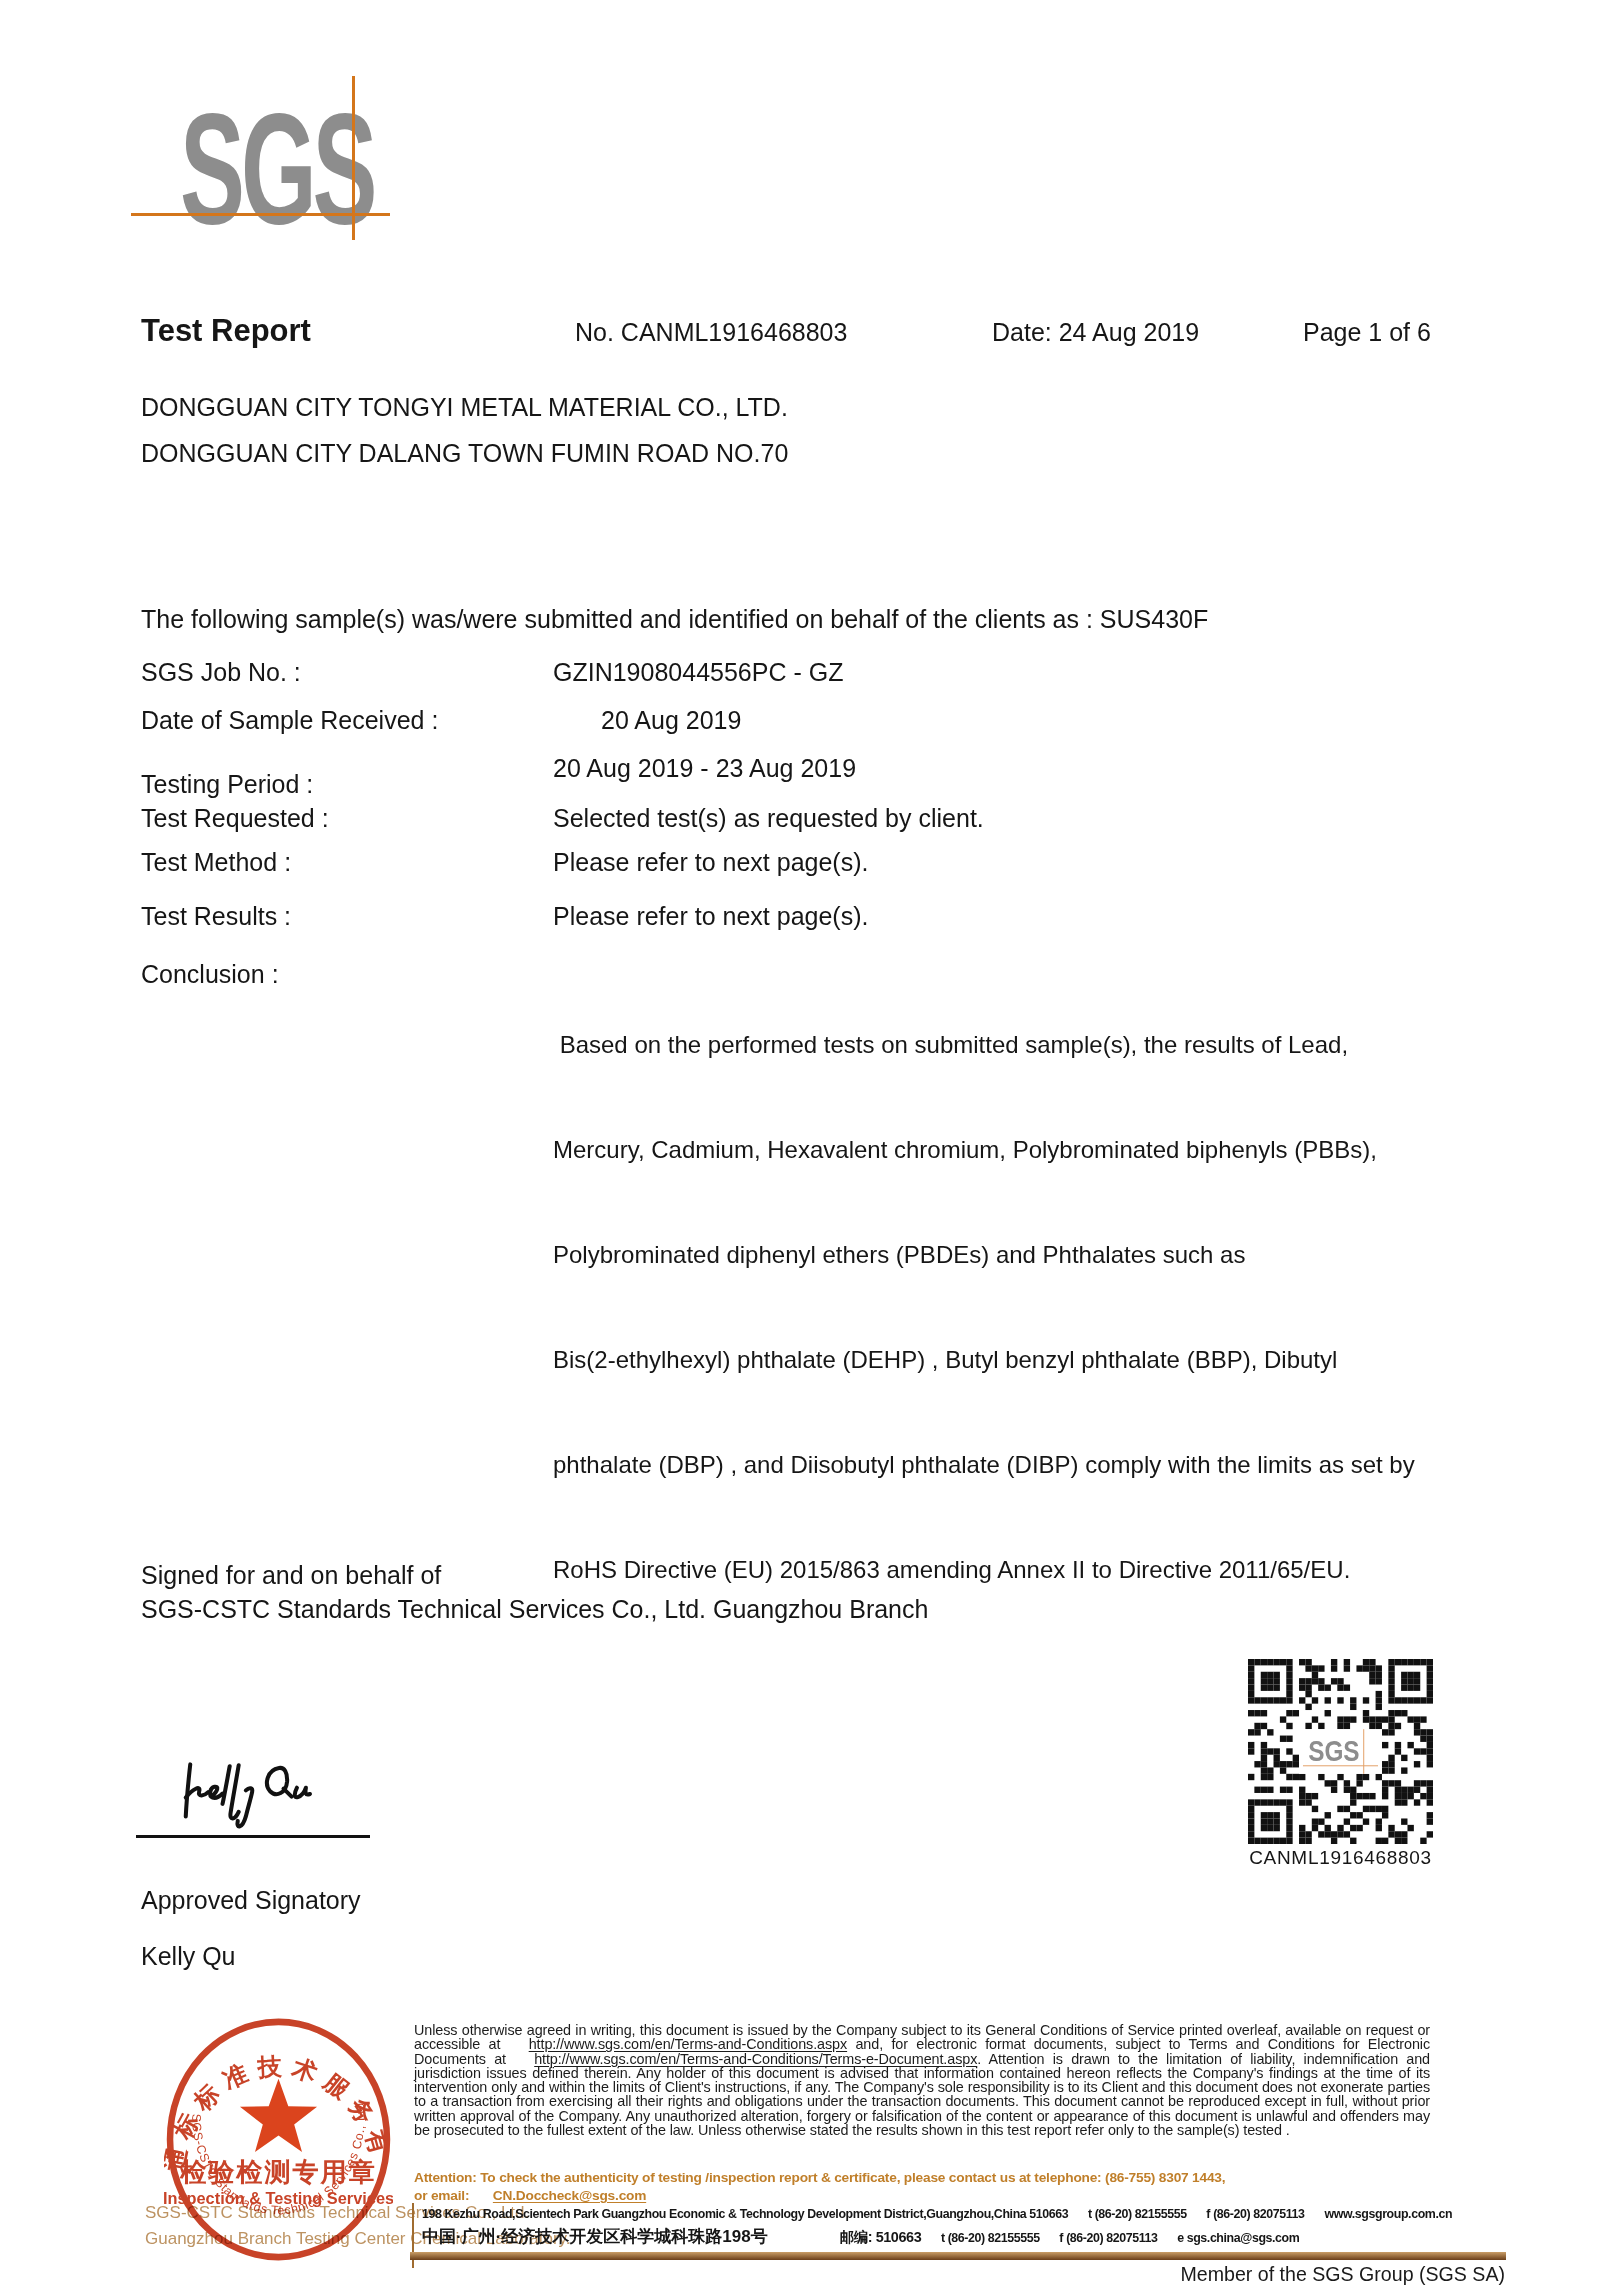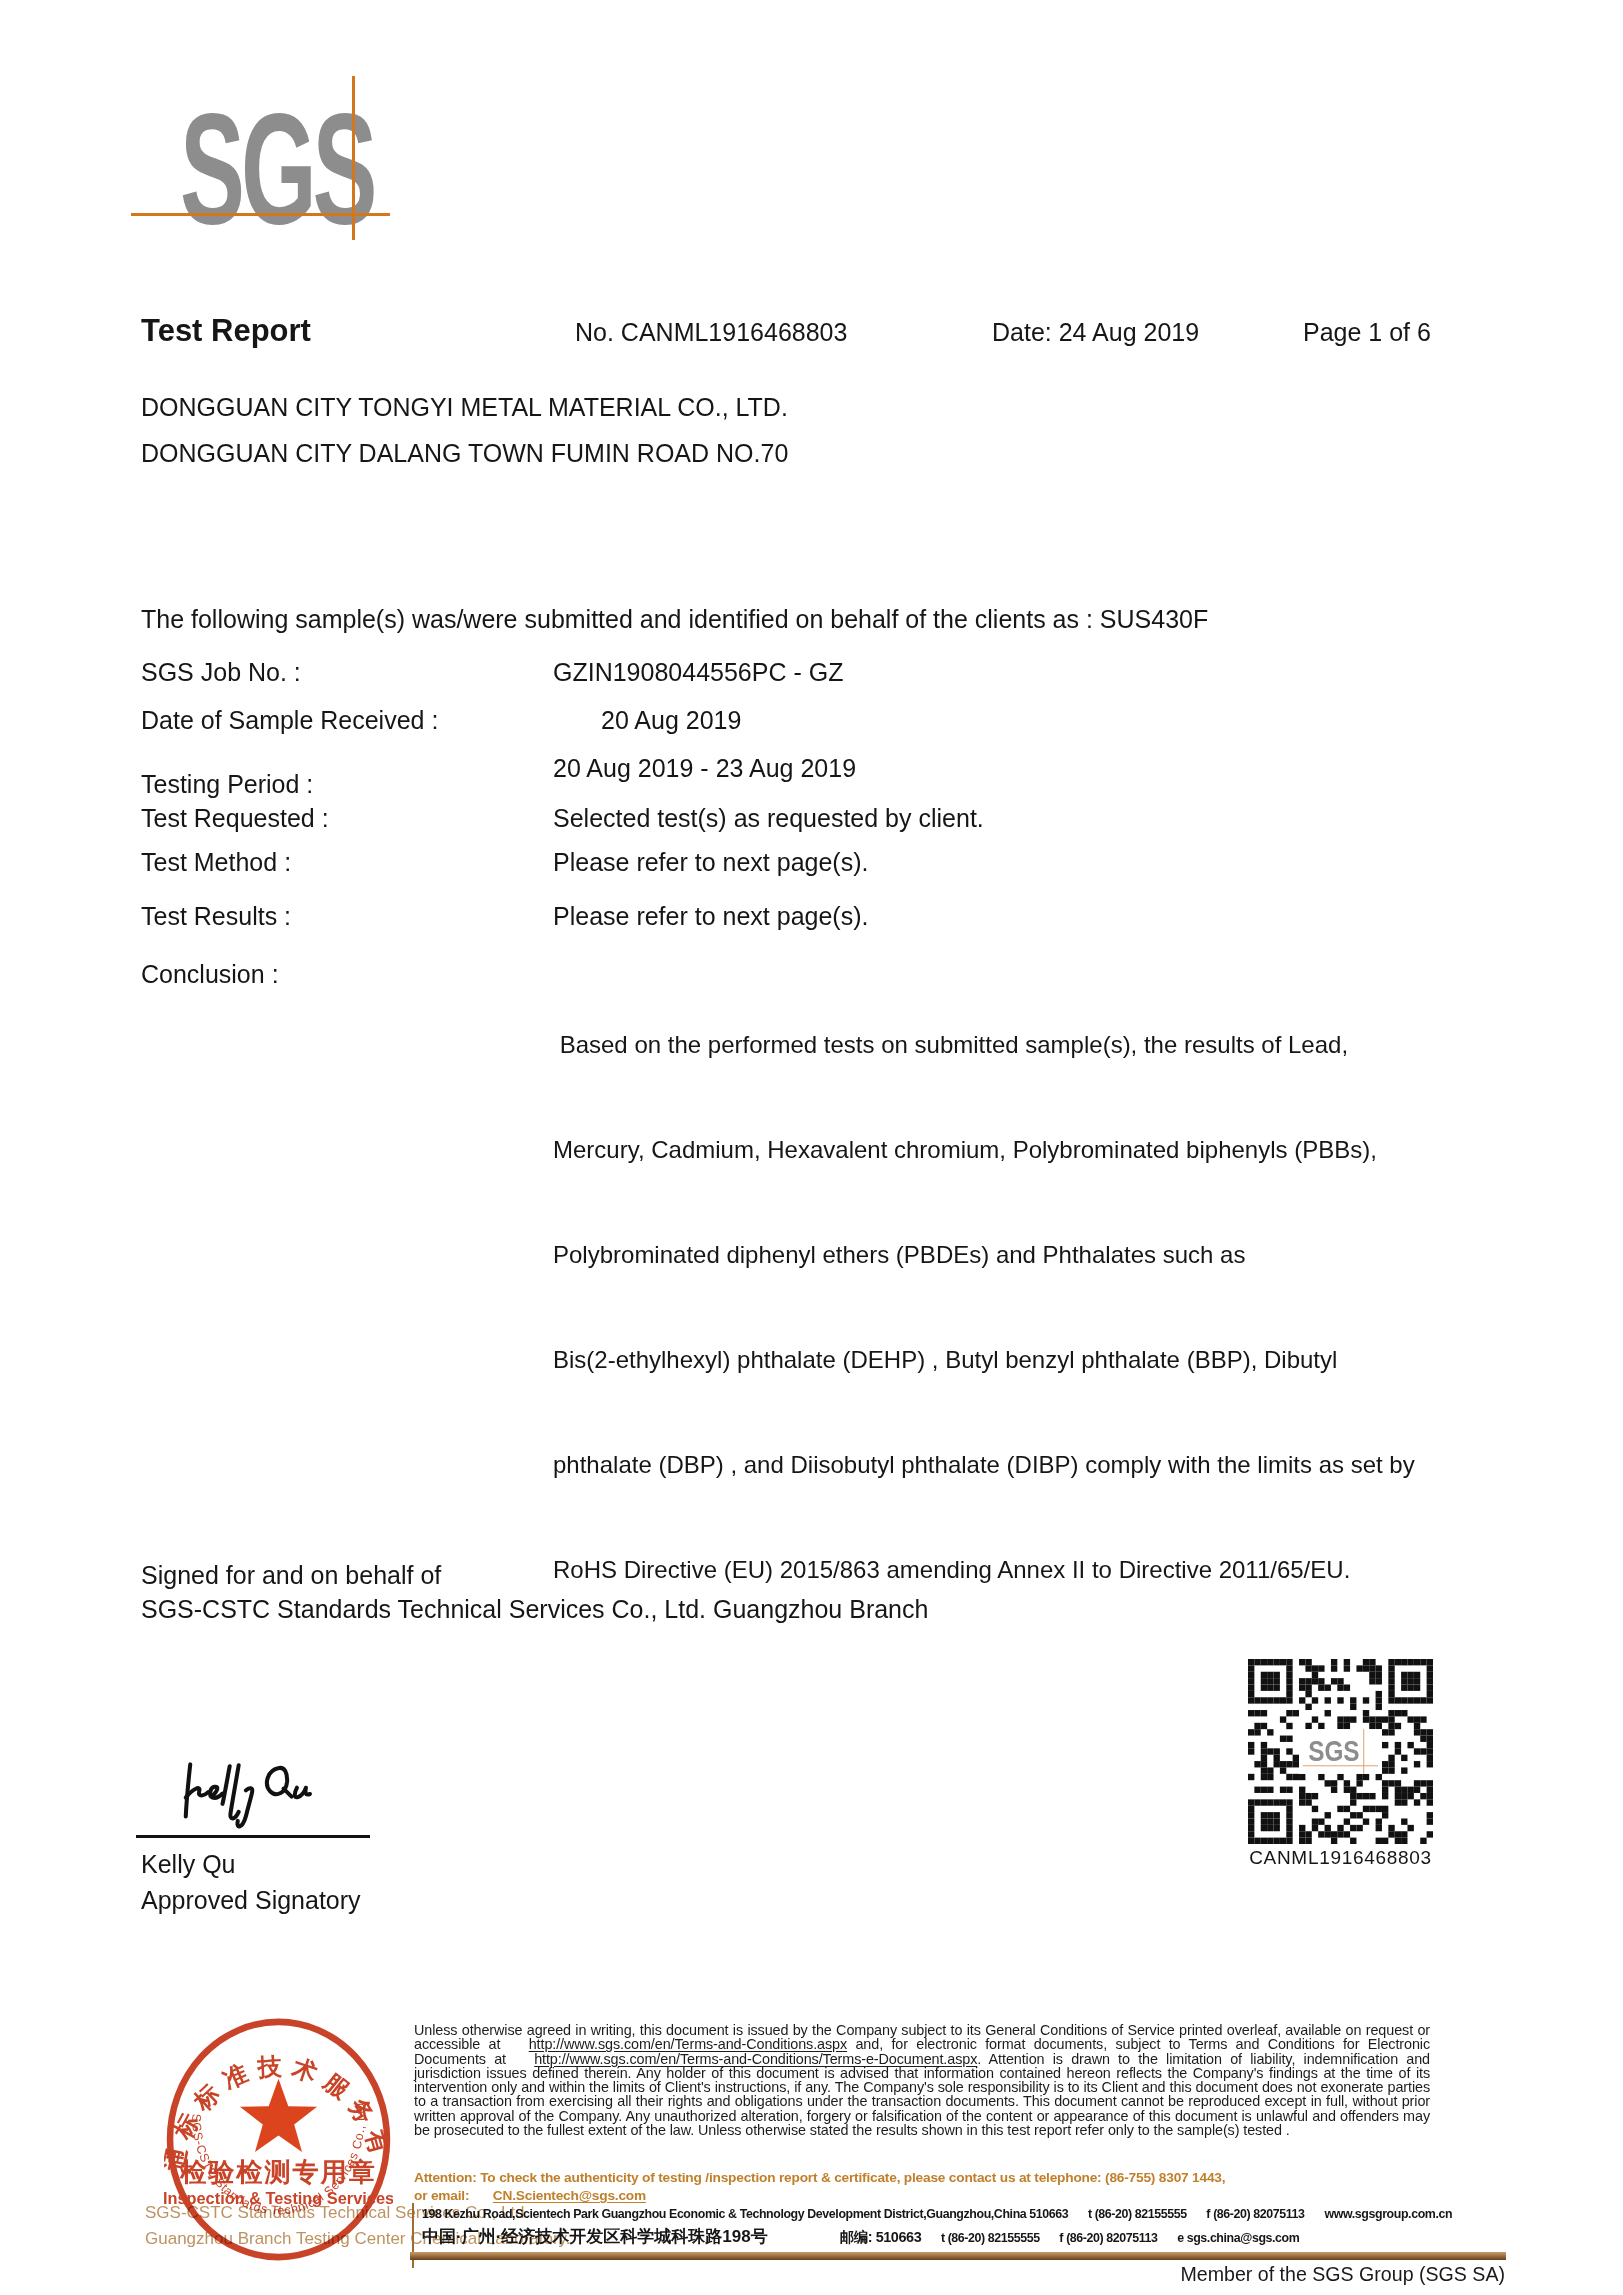--- a/index.html
+++ b/index.html
@@ -106,21 +106,21 @@
     <path d="M84 104 C96 92 98 82 88 84 C78 86 74 104 84 108 C92 111 100 105 106 99"></path>
     <path d="M122 38 C116 70 110 104 106 122"></path>
     <path d="M142 36 C136 72 128 116 124 142 C121 160 134 158 142 140"></path>
     <path d="M158 92 C166 84 174 86 172 96 C169 110 164 126 158 150 C150 178 136 178 140 160"></path>
     <path d="M232 42 C206 46 198 78 212 94 C226 108 248 98 250 72 C251 52 244 40 232 42"></path>
     <path d="M242 88 L260 106"></path>
     <path d="M272 86 C266 98 264 110 274 107 C284 104 290 92 292 86 C290 96 290 104 301 100"></path>
   </g>
 </svg>
 <div class="abs sig-line"></div>
-<div class="abs body-text label-col" style="top:1850px;">Kelly Qu</div>
+<div class="abs body-text label-col" style="top:1942px;">Kelly Qu</div>
 <div class="abs body-text label-col" style="top:1886px;">Approved Signatory</div>
 
 <svg id="qr-svg" class="abs" style="left:1248px;top:1659px;" width="185" height="185" viewBox="0 0 282 282">
     <rect x="0.00" y="0.00" width="9.72" height="9.72" fill="#111"></rect>
     <rect x="9.72" y="0.00" width="9.72" height="9.72" fill="#111"></rect>
     <rect x="19.45" y="0.00" width="9.72" height="9.72" fill="#111"></rect>
     <rect x="29.17" y="0.00" width="9.72" height="9.72" fill="#111"></rect>
     <rect x="38.90" y="0.00" width="9.72" height="9.72" fill="#111"></rect>
     <rect x="48.62" y="0.00" width="9.72" height="9.72" fill="#111"></rect>
     <rect x="58.34" y="0.00" width="9.72" height="9.72" fill="#111"></rect>
@@ -470,21 +470,21 @@
   <polygon points="175,96 190,138 234,139 199,166 211,208 175,183 139,208 151,166 116,139 160,138" fill="#d93a10"></polygon>
   <text x="175" y="252" text-anchor="middle" class="center-cn">检验检测专用章</text>
   <text x="175" y="288" text-anchor="middle" class="center-en">Inspection &amp; Testing Services</text>
   <text class="ring-en">
     <textPath href="#arcBottom" startOffset="4%">SGS-CSTC Standards Technical Services Co., Ltd Guangzhou Branch</textPath>
   </text>
 </svg>
 
 <div class="abs legal">Unless otherwise agreed in writing, this document is issued by the Company subject to its General Conditions of Service printed overleaf, available on request or accessible at <u>http://www.sgs.com/en/Terms-and-Conditions.aspx</u> and, for electronic format documents, subject to Terms and Conditions for Electronic Documents at <u>http://www.sgs.com/en/Terms-and-Conditions/Terms-e-Document.aspx</u>. Attention is drawn to the limitation of liability, indemnification and jurisdiction issues defined therein. Any holder of this document is advised that information contained hereon reflects the Company's findings at the time of its intervention only and within the limits of Client's instructions, if any. The Company's sole responsibility is to its Client and this document does not exonerate parties to a transaction from exercising all their rights and obligations under the transaction documents. This document cannot be reproduced except in full, without prior written approval of the Company. Any unauthorized alteration, forgery or falsification of the content or appearance of this document is unlawful and offenders may be prosecuted to the fullest extent of the law. Unless otherwise stated the results shown in this test report refer only to the sample(s) tested .</div>
 <div class="abs attention" style="top:2170px;">Attention: To check the authenticity of testing /inspection report &amp; certificate, please contact us at telephone: (86-755) 8307 1443,</div>
-<div class="abs attention" style="top:2188px;">or email: <u>CN.Scientech@sgs.com</u></div>
+<div class="abs attention" style="top:2188px;">or email: <u>CN.Doccheck@sgs.com</u></div>
 
 <div class="abs vdivider"></div>
 <div class="abs addr-row" style="top:2207px;">
   <span>198 Kezhu Road,Scientech Park Guangzhou Economic &amp; Technology Development District,Guangzhou,China 510663</span>
   <span class="gap">t (86-20) 82155555</span>
   <span class="gap">f (86-20) 82075113</span>
   <span class="gap" style="margin-left:20px;">www.sgsgroup.com.cn</span>
 </div>
 <div class="abs addr-row" style="top:2225px;">
   <span class="cn">中国·广州·经济技术开发区科学城科珠路198号</span>

